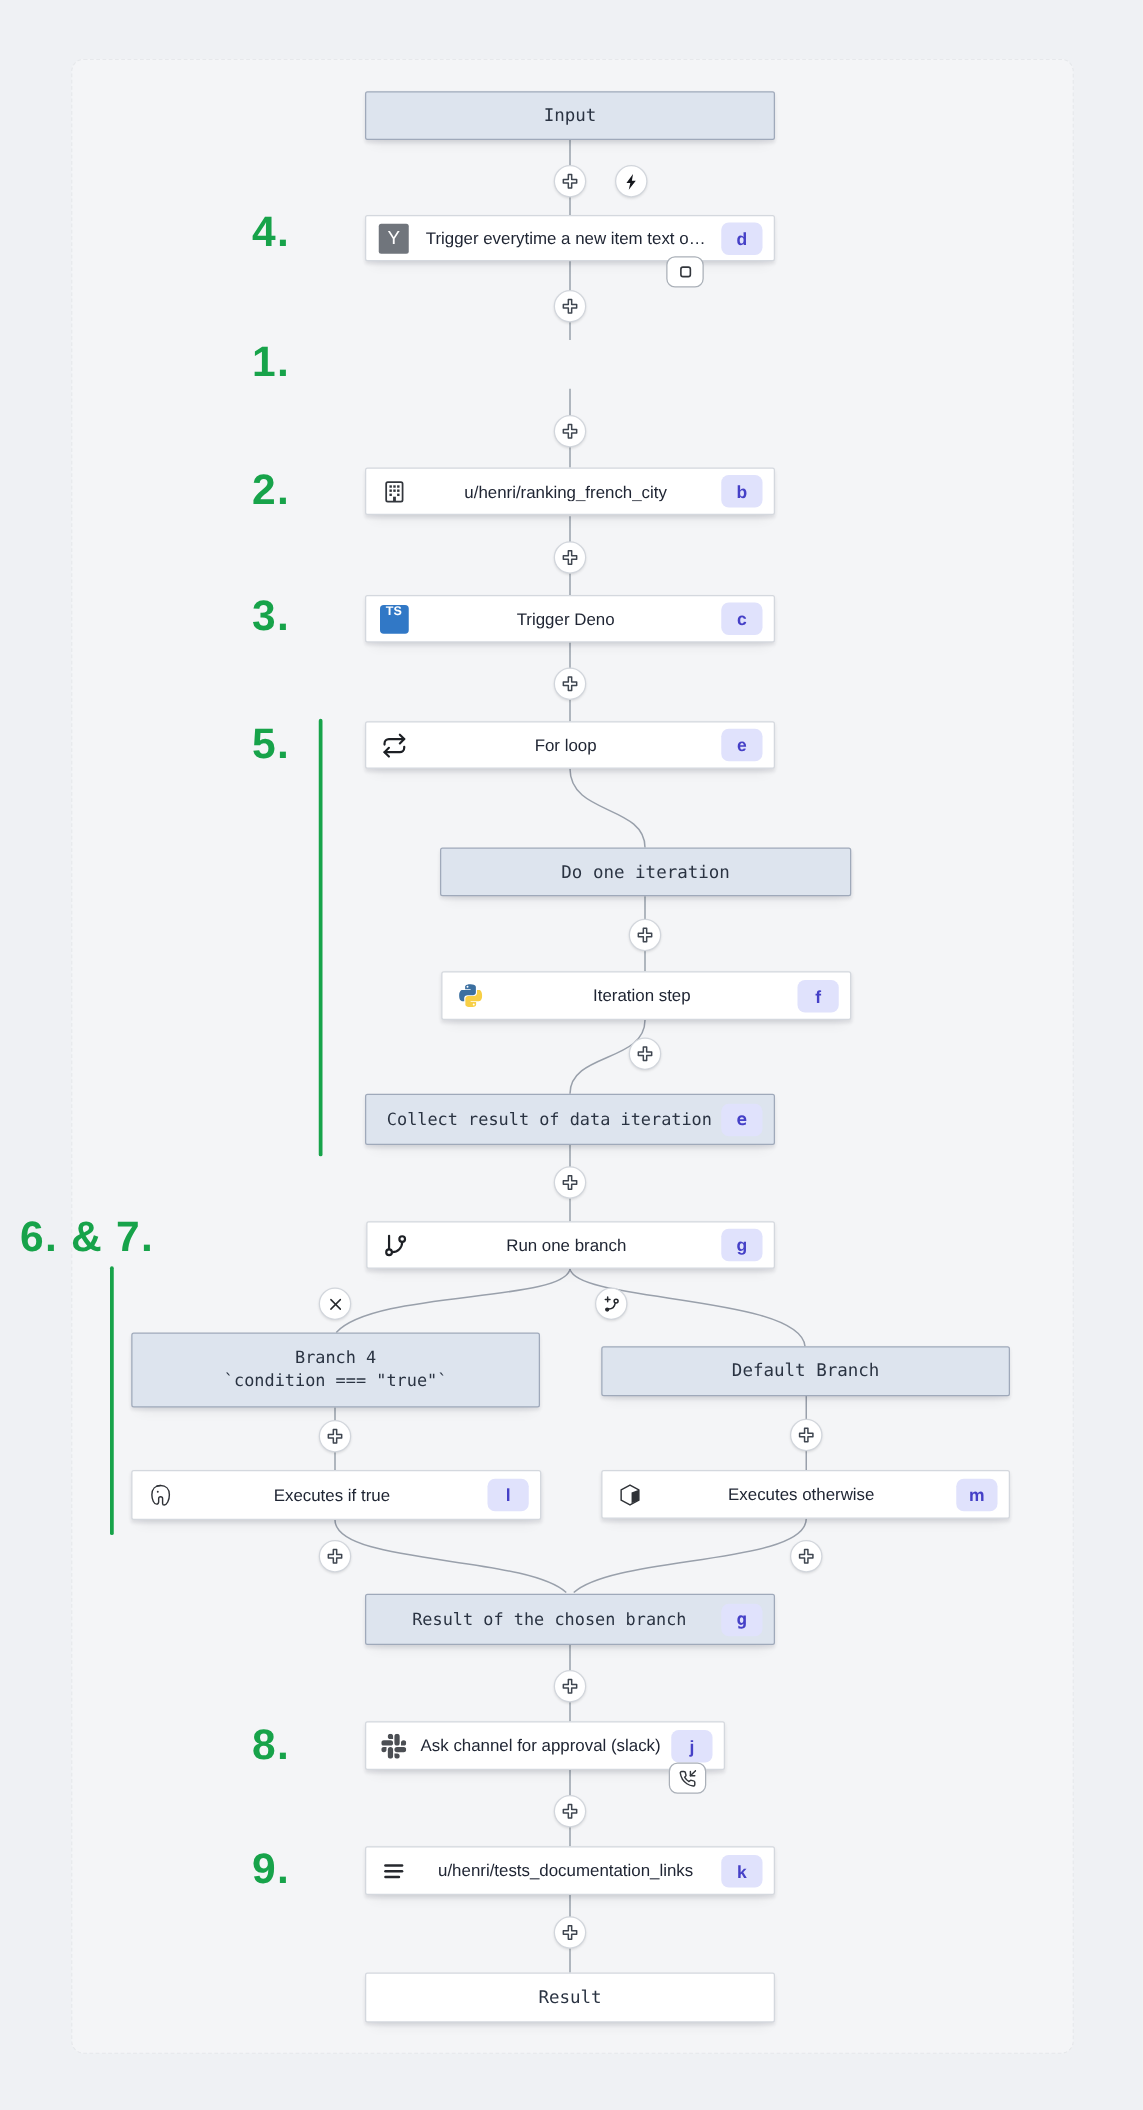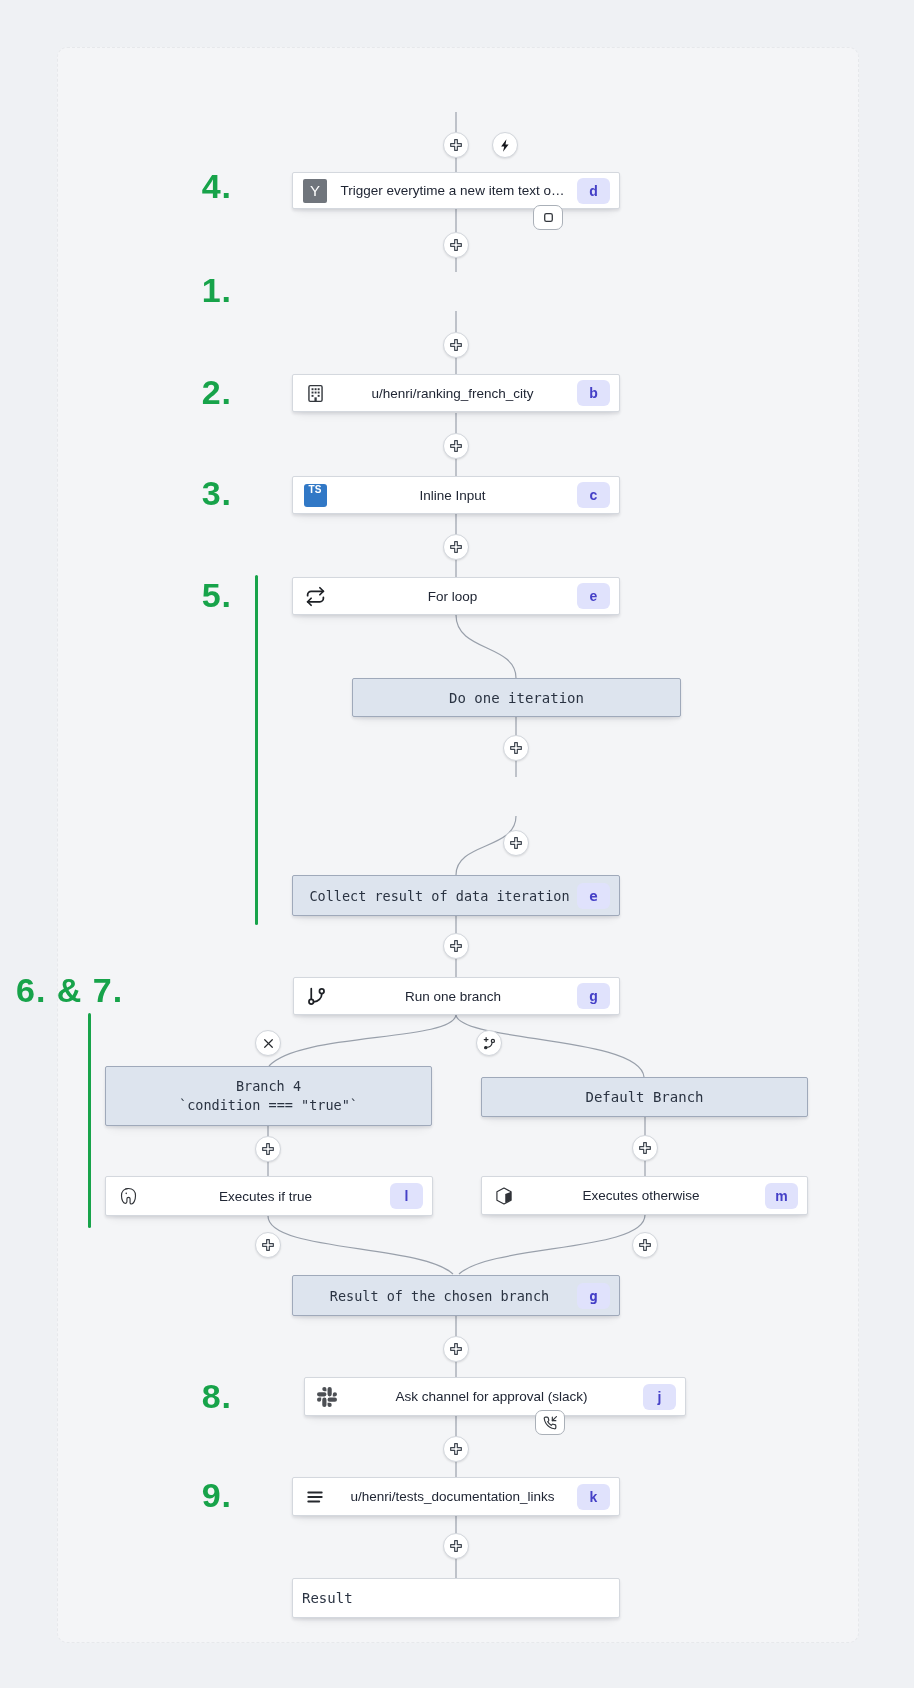--- a/index.html
+++ b/index.html
@@ -63,20 +63,23 @@
 
   <div class="greenlabel" style="left:182px;top:168px;width:50px;text-align:right">4.</div>
   <div class="greenlabel" style="left:182px;top:272px;width:50px;text-align:right">1.</div>
   <div class="greenlabel" style="left:182px;top:374px;width:50px;text-align:right">2.</div>
   <div class="greenlabel" style="left:182px;top:475px;width:50px;text-align:right">3.</div>
   <div class="greenlabel" style="left:182px;top:577px;width:50px;text-align:right">5.</div>
   <div class="greenlabel" style="left:16px;top:972px;width:130px">6. &amp; 7.</div>
   <div class="greenlabel" style="left:182px;top:1378px;width:50px;text-align:right">8.</div>
   <div class="greenlabel" style="left:182px;top:1477px;width:50px;text-align:right">9.</div>
 
+  <div class="box virtual" style="left:292px;top:73px;width:328px;height:39px">
+    <span class="vlabel">Input</span>
+  </div>
 
   <div class="box module" style="left:292px;top:172px;width:328px;height:37px">
     <span class="nicon">
         <span class="hnicon">Y</span>
       </span>
     <span class="mlabel">Trigger everytime a new item text o…</span>
     <span class="badge">d</span>
   </div>
 
 
@@ -98,41 +101,51 @@
       </svg>
     </span>
     <span class="mlabel">u/henri/ranking_french_city</span>
     <span class="badge">b</span>
   </div>
 
   <div class="box module" style="left:292px;top:476px;width:328px;height:38px">
     <span class="nicon">
         <span class="tsicon">TS</span>
       </span>
-    <span class="mlabel">Inline Input</span>
+    <span class="mlabel">Trigger Deno</span>
     <span class="badge">c</span>
   </div>
 
   <div class="box module" style="left:292px;top:577px;width:328px;height:38px">
     <span class="nicon">
       <svg width="21" height="21" viewBox="0 0 24 24" fill="none" stroke="#1d2025" stroke-width="2" stroke-linecap="round" stroke-linejoin="round">
         <path d="m17 2 4 4-4 4"></path>
           <path d="M3 11v-1a4 4 0 0 1 4-4h14"></path>
           <path d="m7 22-4-4 4-4"></path>
           <path d="M21 13v1a4 4 0 0 1-4 4H3"></path>
       </svg>
     </span>
     <span class="mlabel">For loop</span>
     <span class="badge">e</span>
   </div>
 
   <div class="box virtual" style="left:352px;top:678px;width:329px;height:39px">
     <span class="vlabel">Do one iteration</span>
   </div>
 
+  <div class="box module" style="left:353px;top:777px;width:328px;height:39px">
+    <span class="nicon">
+      <svg width="21" height="21" viewBox="0 0 32 32">
+        <path fill="#3b6fa0" d="M15.9 2c-7 0-6.6 3-6.6 3v3.2h6.7v1H6.5S2 8.7 2 15.9c0 7.2 3.9 6.9 3.9 6.9h2.3v-3.3s-.1-3.9 3.9-3.9h6.6s3.7.1 3.7-3.6V5.6S23 2 15.9 2zm-3.7 2.1a1.2 1.2 0 1 1 0 2.4 1.2 1.2 0 0 1 0-2.4z"></path>
+        <path fill="#f7cf46" d="M16.1 30c7 0 6.6-3 6.6-3v-3.2H16v-1h9.5s4.5.5 4.5-6.7c0-7.2-3.9-6.9-3.9-6.9h-2.3v3.3s.1 3.9-3.9 3.9h-6.6s-3.7-.1-3.7 3.6v6.4S9 30 16.1 30zm3.7-2.1a1.2 1.2 0 1 1 0-2.4 1.2 1.2 0 0 1 0 2.4z"></path>
+      </svg>
+    </span>
+    <span class="mlabel">Iteration step</span>
+    <span class="badge">f</span>
+  </div>
 
   <div class="box virtual" style="left:292px;top:875px;width:328px;height:41px">
     <span class="vlabel" style="font-size:13.5px">Collect result of data iteration</span>
     <span class="badge">e</span>
   </div>
 
   <div class="box module" style="left:293px;top:977px;width:327px;height:38px">
     <span class="nicon">
       <svg width="21" height="21" viewBox="0 0 24 24" fill="none" stroke="#1d2025" stroke-width="2" stroke-linecap="round" stroke-linejoin="round">
         <line x1="6" y1="3" x2="6" y2="15"></line>
@@ -175,21 +188,21 @@
     </span>
     <span class="mlabel">Executes otherwise</span>
     <span class="badge">m</span>
   </div>
 
   <div class="box virtual" style="left:292px;top:1275px;width:328px;height:41px">
     <span class="vlabel" style="font-size:13.5px">Result of the chosen branch</span>
     <span class="badge">g</span>
   </div>
 
-  <div class="box module" style="left:304px;top:1377px;width:382px;height:39px">
+  <div class="box module" style="left:292px;top:1377px;width:288px;height:39px">
     <span class="nicon">
       <svg width="20" height="20" viewBox="0 0 24 24" fill="#4c4f54">
         <path d="M5.042 15.165a2.528 2.528 0 0 1-2.52 2.523A2.528 2.528 0 0 1 0 15.165a2.527 2.527 0 0 1 2.522-2.52h2.52v2.52zM6.313 15.165a2.527 2.527 0 0 1 2.521-2.52 2.527 2.527 0 0 1 2.521 2.52v6.313A2.528 2.528 0 0 1 8.834 24a2.528 2.528 0 0 1-2.521-2.522v-6.313zM8.834 5.042a2.528 2.528 0 0 1-2.521-2.52A2.528 2.528 0 0 1 8.834 0a2.528 2.528 0 0 1 2.521 2.522v2.52H8.834zM8.834 6.313a2.528 2.528 0 0 1 2.521 2.521 2.528 2.528 0 0 1-2.521 2.521H2.522A2.528 2.528 0 0 1 0 8.834a2.528 2.528 0 0 1 2.522-2.521h6.312zM18.956 8.834a2.528 2.528 0 0 1 2.522-2.521A2.528 2.528 0 0 1 24 8.834a2.528 2.528 0 0 1-2.522 2.521h-2.522V8.834zM17.688 8.834a2.528 2.528 0 0 1-2.523 2.521 2.527 2.527 0 0 1-2.52-2.521V2.522A2.527 2.527 0 0 1 15.165 0a2.528 2.528 0 0 1 2.523 2.522v6.312zM15.165 18.956a2.528 2.528 0 0 1 2.523 2.522A2.528 2.528 0 0 1 15.165 24a2.527 2.527 0 0 1-2.52-2.522v-2.522h2.52zM15.165 17.688a2.527 2.527 0 0 1-2.52-2.523 2.526 2.526 0 0 1 2.52-2.52h6.313A2.527 2.527 0 0 1 24 15.165a2.528 2.528 0 0 1-2.522 2.523h-6.313z"></path>
       </svg>
     </span>
     <span class="mlabel">Ask channel for approval (slack)</span>
     <span class="badge">j</span>
   </div>
 
   <div class="box module" style="left:292px;top:1477px;width:328px;height:39px">
@@ -197,21 +210,21 @@
       <svg width="20" height="20" viewBox="0 0 24 24" fill="none" stroke="#26292e" stroke-width="2.4" stroke-linecap="round">
         <line x1="4" y1="6.5" x2="20" y2="6.5"></line>
           <line x1="4" y1="12" x2="20" y2="12"></line>
           <line x1="4" y1="17.5" x2="17" y2="17.5"></line>
       </svg>
     </span>
     <span class="mlabel">u/henri/tests_documentation_links</span>
     <span class="badge">k</span>
   </div>
 
-  <div class="box module" style="left:292px;top:1578px;width:328px;height:40px;justify-content:flex-start">
+  <div class="box module" style="left:292px;top:1578px;width:328px;height:40px;justify-content:center">
     <span style="font-family:'DejaVu Sans Mono',monospace;font-size:14px;color:#2a3342">Result</span>
   </div>
 
   <div class="plusbtn" style="left:443px;top:132px">
       <svg width="16" height="16" viewBox="0 0 24 24">
         <path d="M10 4h4v6h6v4h-6v6h-4v-6H4v-4h6z" fill="#fff" stroke="#3f4650" stroke-width="1.8" stroke-linejoin="round"></path>
       </svg>
     </div>
   <div class="circlebtn" style="left:492px;top:132px">
       <svg width="15" height="15" viewBox="0 0 24 24">

